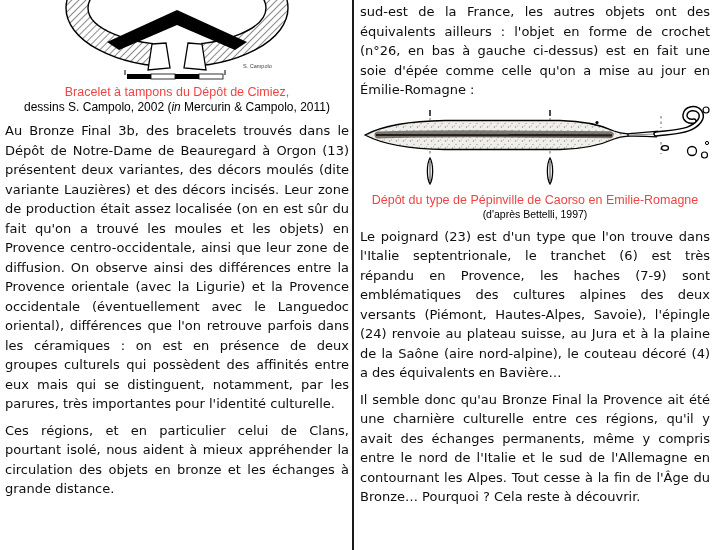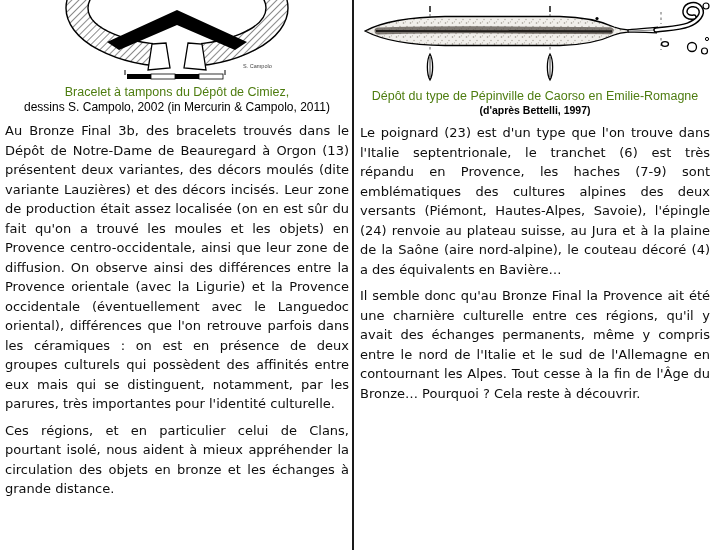--- a/index.html
+++ b/index.html
@@ -30,29 +30,29 @@
     text-align: justify;
     margin: 0 0 7px 0;
     color: #0e0e0e;
   }
   .col-right p.body:first-child { margin-top: 2px; margin-bottom: 4px; }
   figure.fig { margin: 0 0 6px 0; text-align: center; }
   figcaption { margin-top: 1px; }
   .cap1 {
     font-family: "Liberation Sans", sans-serif;
     font-size: 12.5px; line-height: 15px;
-    color: #4d7c0f; white-space: nowrap;
+    color: #ef4444; white-space: nowrap;
   }
   .cap2 {
     font-family: "Liberation Sans", sans-serif;
     font-size: 12px; line-height: 15px;
     color: #000; white-space: nowrap;
   }
-  .cap2-small { font-size: 10.5px; line-height: 13px; font-weight: bold; }
-  .it { }
+  .cap2-small { font-size: 10.5px; line-height: 13px; }
+  .it { font-style: italic; }
   svg { display: block; margin: 0 auto; }
   svg text {
     font-family: "Liberation Sans", sans-serif;
   }
 </style>
 </head>
 <body>
 
 <div class="page">
 
@@ -94,20 +94,21 @@
     </figure>
 
     <p class="body">Au Bronze Final 3b, des bracelets trouvés dans le Dépôt de Notre-Dame de Beauregard à Orgon (13) présentent deux variantes, des décors moulés (dite variante Lauzières) et des décors incisés. Leur zone de production était assez localisée (on en est sûr du fait qu'on a trouvé les moules et les objets) en Provence centro-occidentale, ainsi que leur zone de diffusion. On observe ainsi des différences entre la Provence orientale (avec la Ligurie) et la Provence occidentale (éventuellement avec le Languedoc oriental), différences que l'on retrouve parfois dans les céramiques : on est en présence de deux groupes culturels qui possèdent des affinités entre eux mais qui se distinguent, notamment, par les parures, très importantes pour l'identité culturelle.</p>
     <p class="body">Ces régions, et en particulier celui de Clans, pourtant isolé, nous aident à mieux appréhender la circulation des objets en bronze et les échanges à grande distance.</p>
   </div>
 
   <div class="divider"></div>
 
   <div class="col col-right">
 
+    <p class="body">sud-est de la France, les autres objets ont des équivalents ailleurs : l'objet en forme de crochet (n°26, en bas à gauche ci-dessus) est en fait une soie d'épée comme celle qu'on a mise au jour en Émilie-Romagne :</p>
 
     <figure class="fig">
       <svg width="350" height="88" viewBox="0 0 350 88">
         <defs>
           <pattern id="stip" width="7" height="7" patternUnits="userSpaceOnUse">
             <rect width="7" height="7" fill="#f1efeb"></rect>
             <circle cx="1.5" cy="2" r="0.8" fill="#9a948c"></circle>
             <circle cx="5" cy="5.5" r="0.7" fill="#a8a29a"></circle>
             <circle cx="3.5" cy="0.8" r="0.6" fill="#b2aca4"></circle>
           </pattern>

